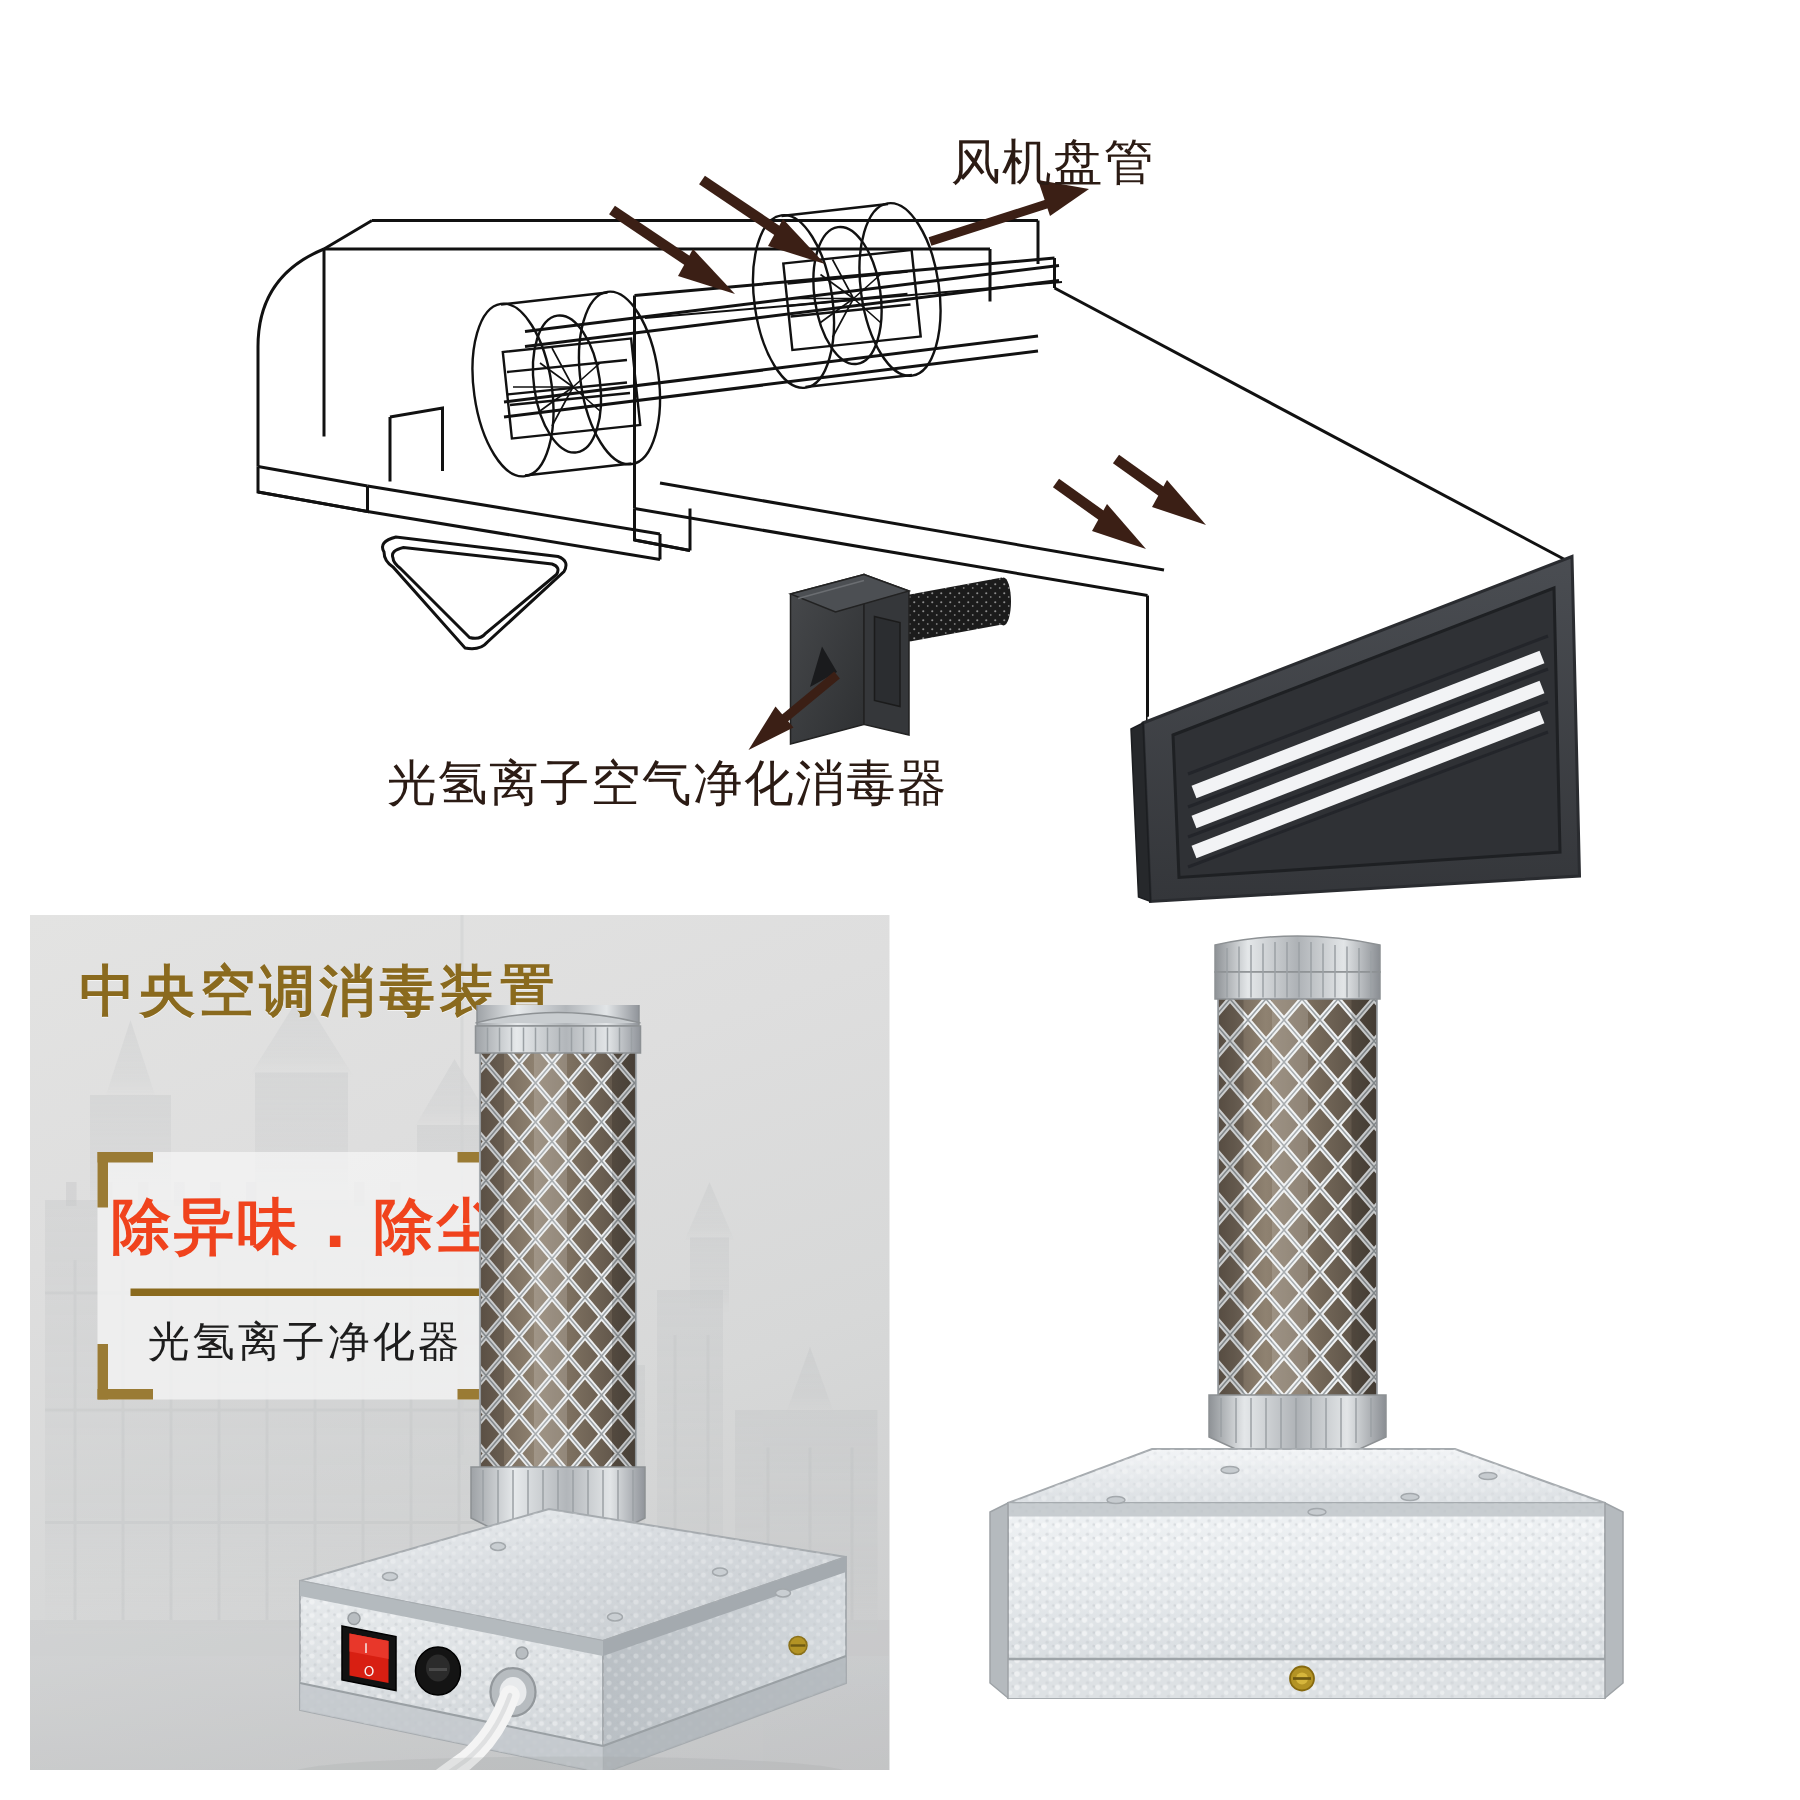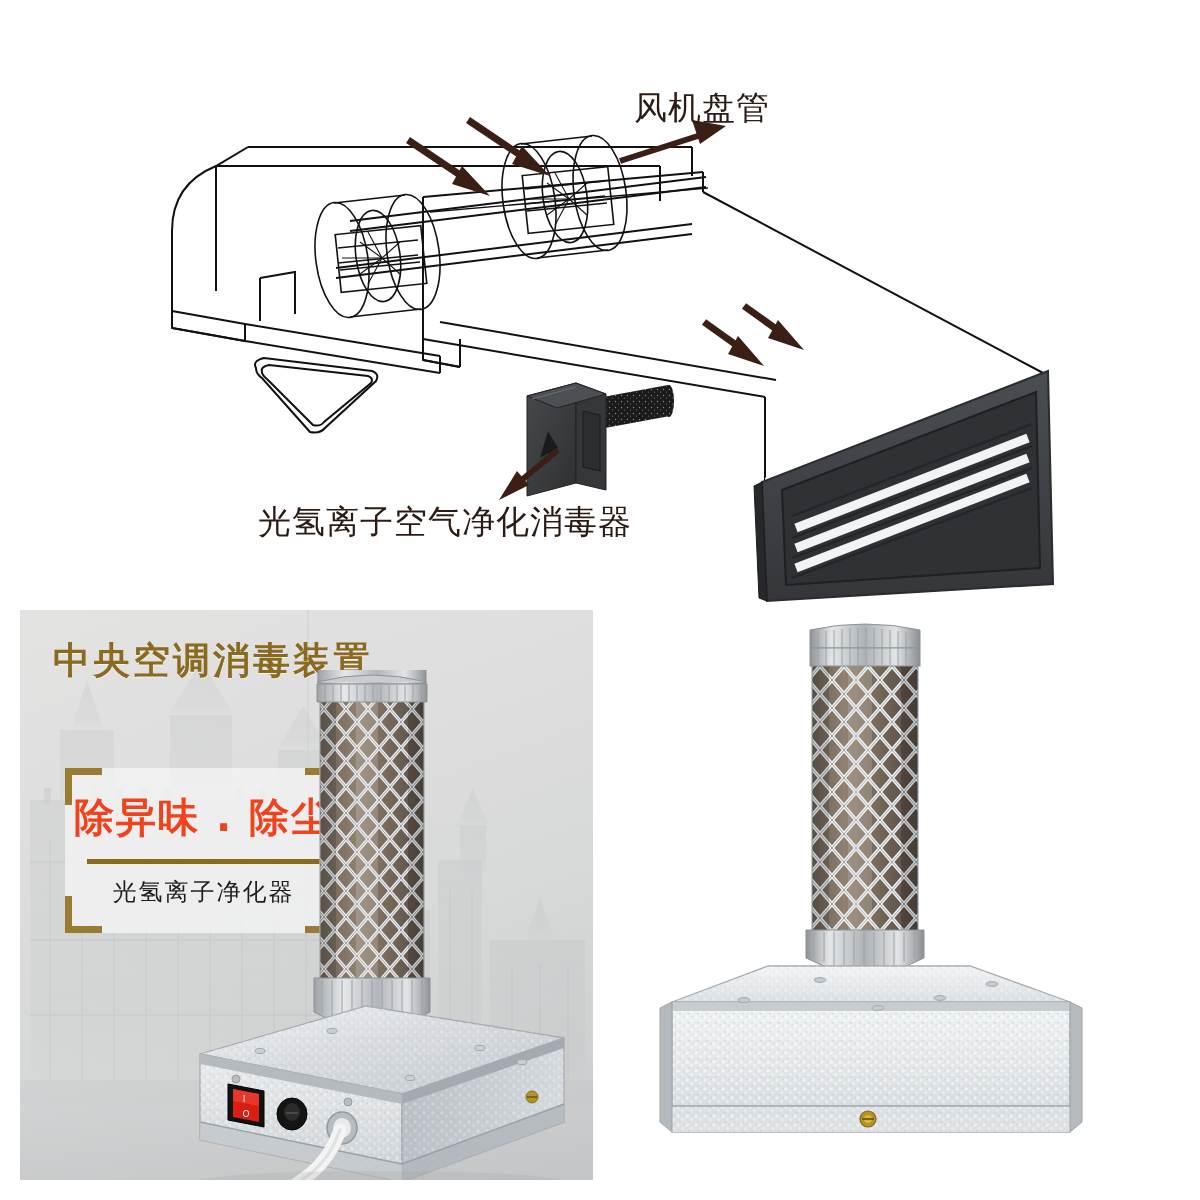--- a/index.html
+++ b/index.html
@@ -54,21 +54,21 @@
   #badge-head{
     position:absolute;left:0;right:0;top:22px;text-align:center;
     font-size:40px;font-weight:bold;color:#f0431d;letter-spacing:2px;
     font-family:"DejaVu Sans","Liberation Sans",sans-serif;
   }
   #badge-rule{
     position:absolute;left:22px;right:22px;top:91px;height:5px;background:#8a6a1e;
   }
   #badge-sub{
     position:absolute;left:0;right:0;top:108px;text-align:center;
-    font-size:24px;color:#1d1d1d;letter-spacing:2px;
+    font-size:28px;color:#1d1d1d;letter-spacing:2px;
     font-family:"DejaVu Sans","Liberation Sans",sans-serif;
   }
 
   
   #photo-right{
     position:absolute;left:640px;top:610px;width:540px;height:570px;background:#fff;
   }
 
   
   .prod{position:absolute;}

